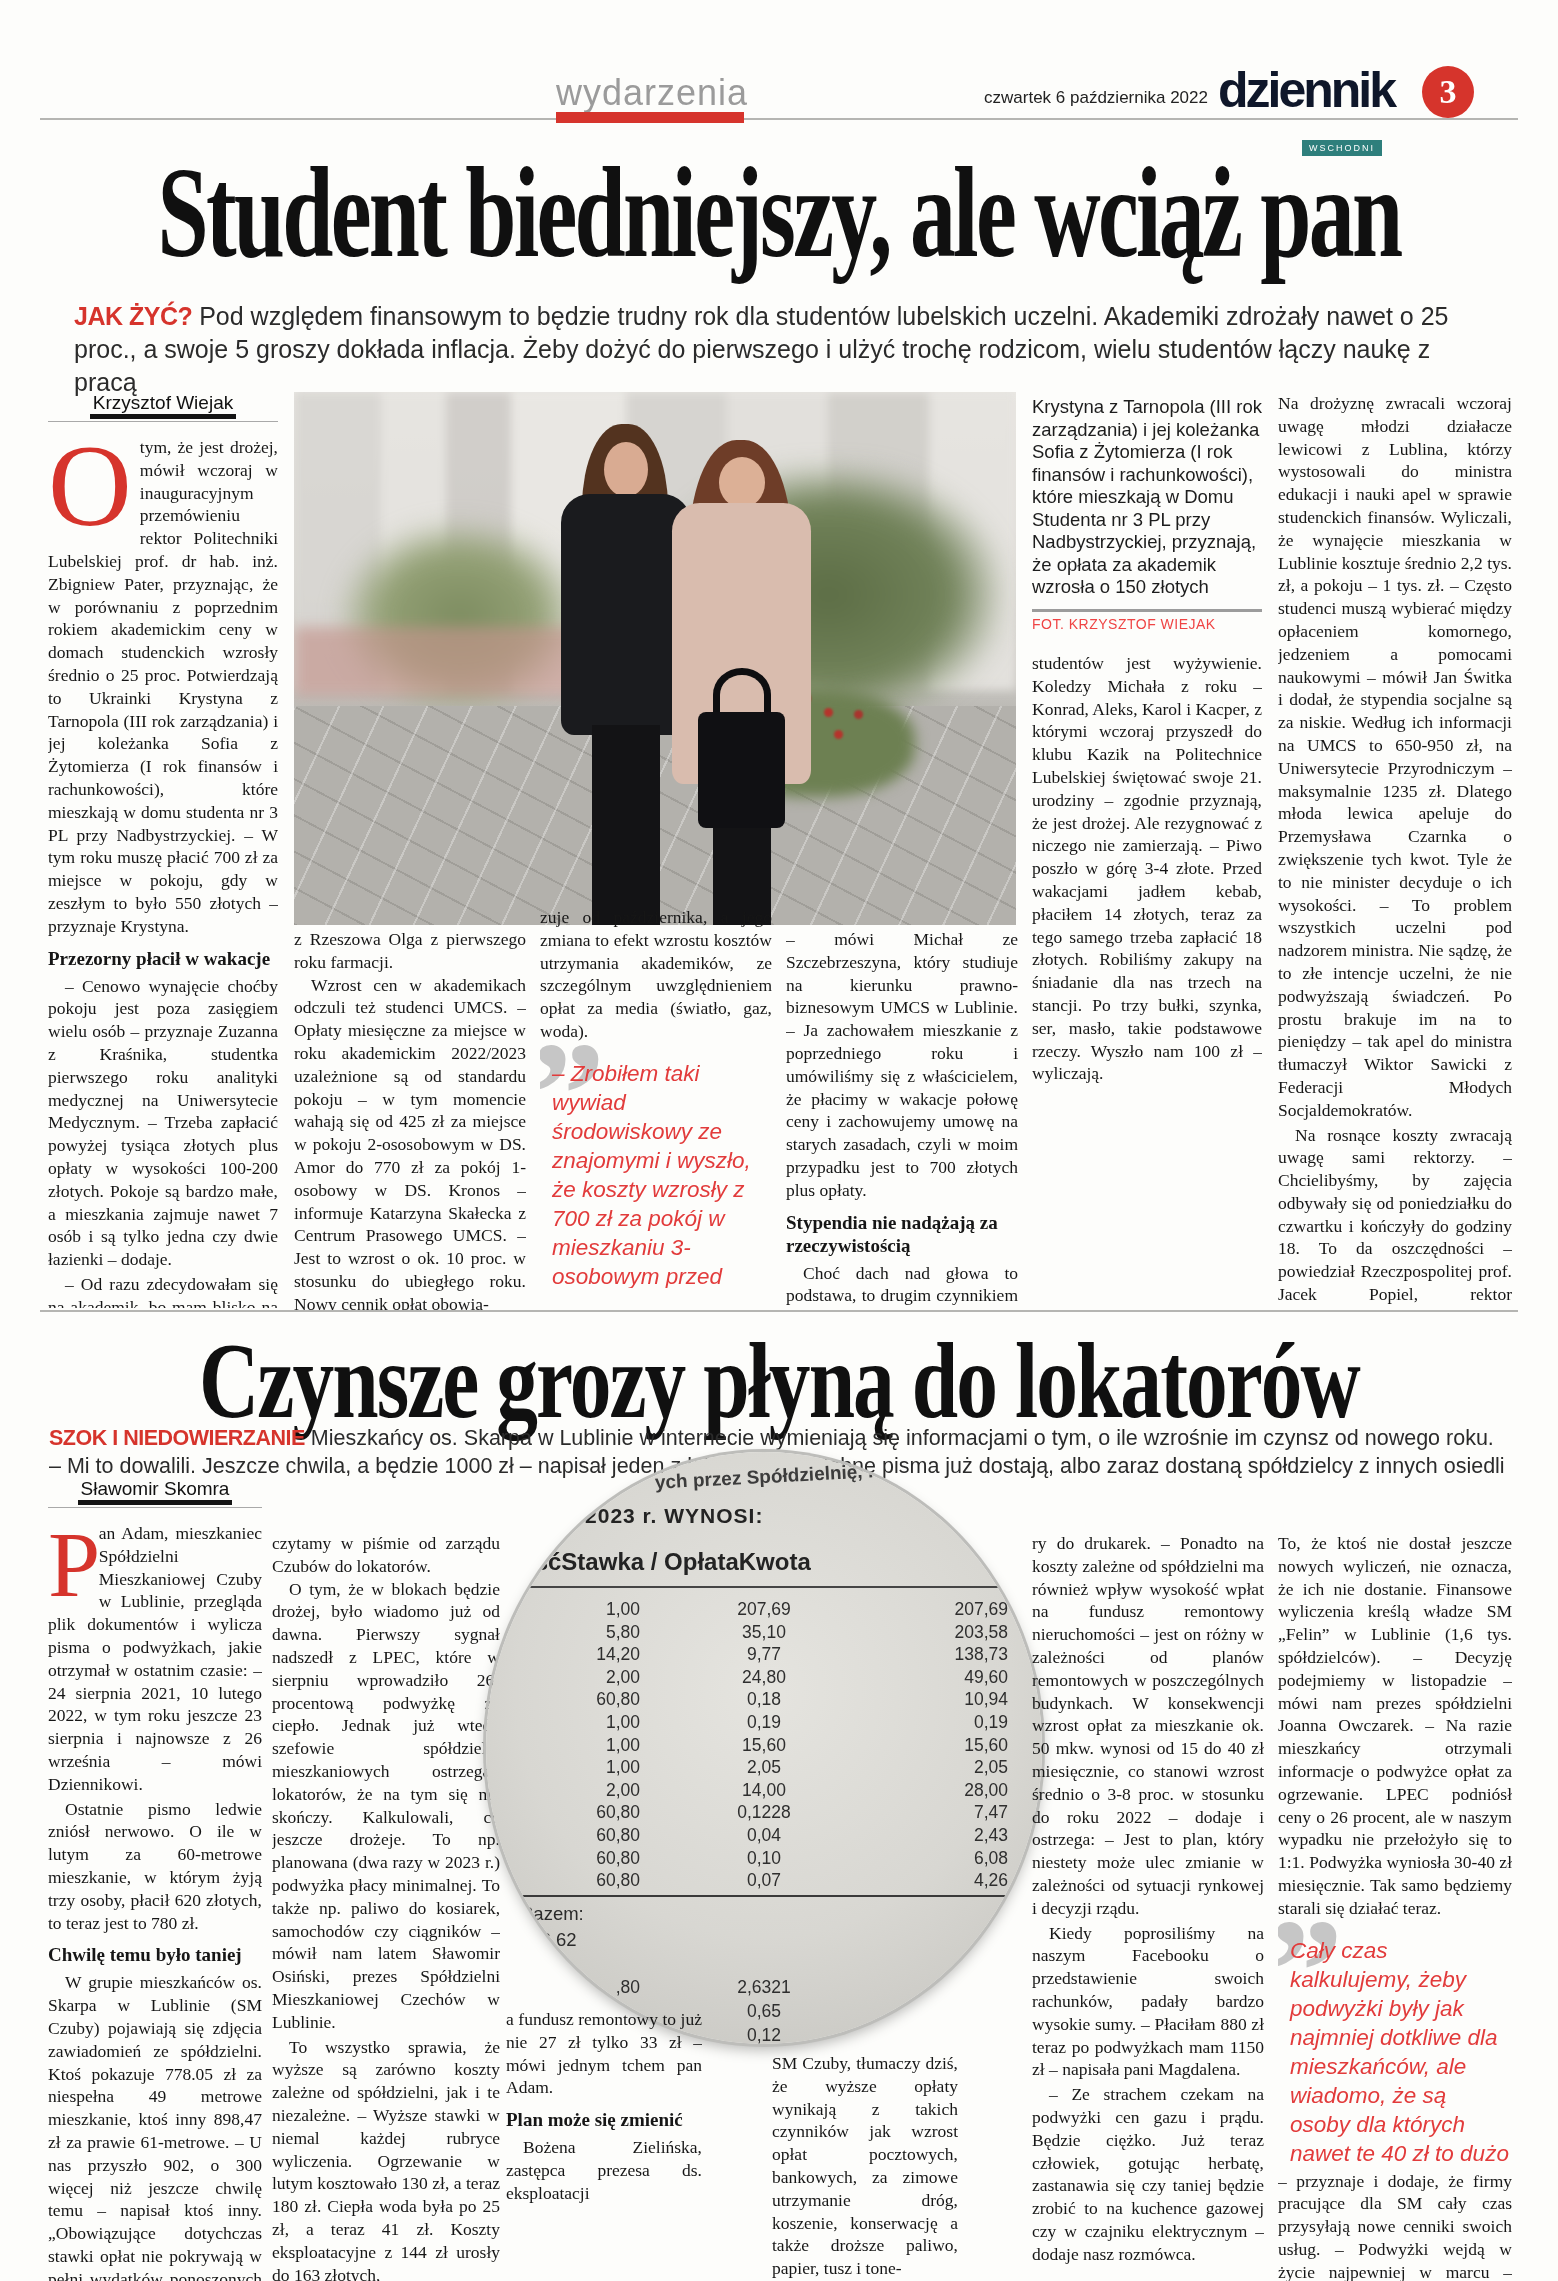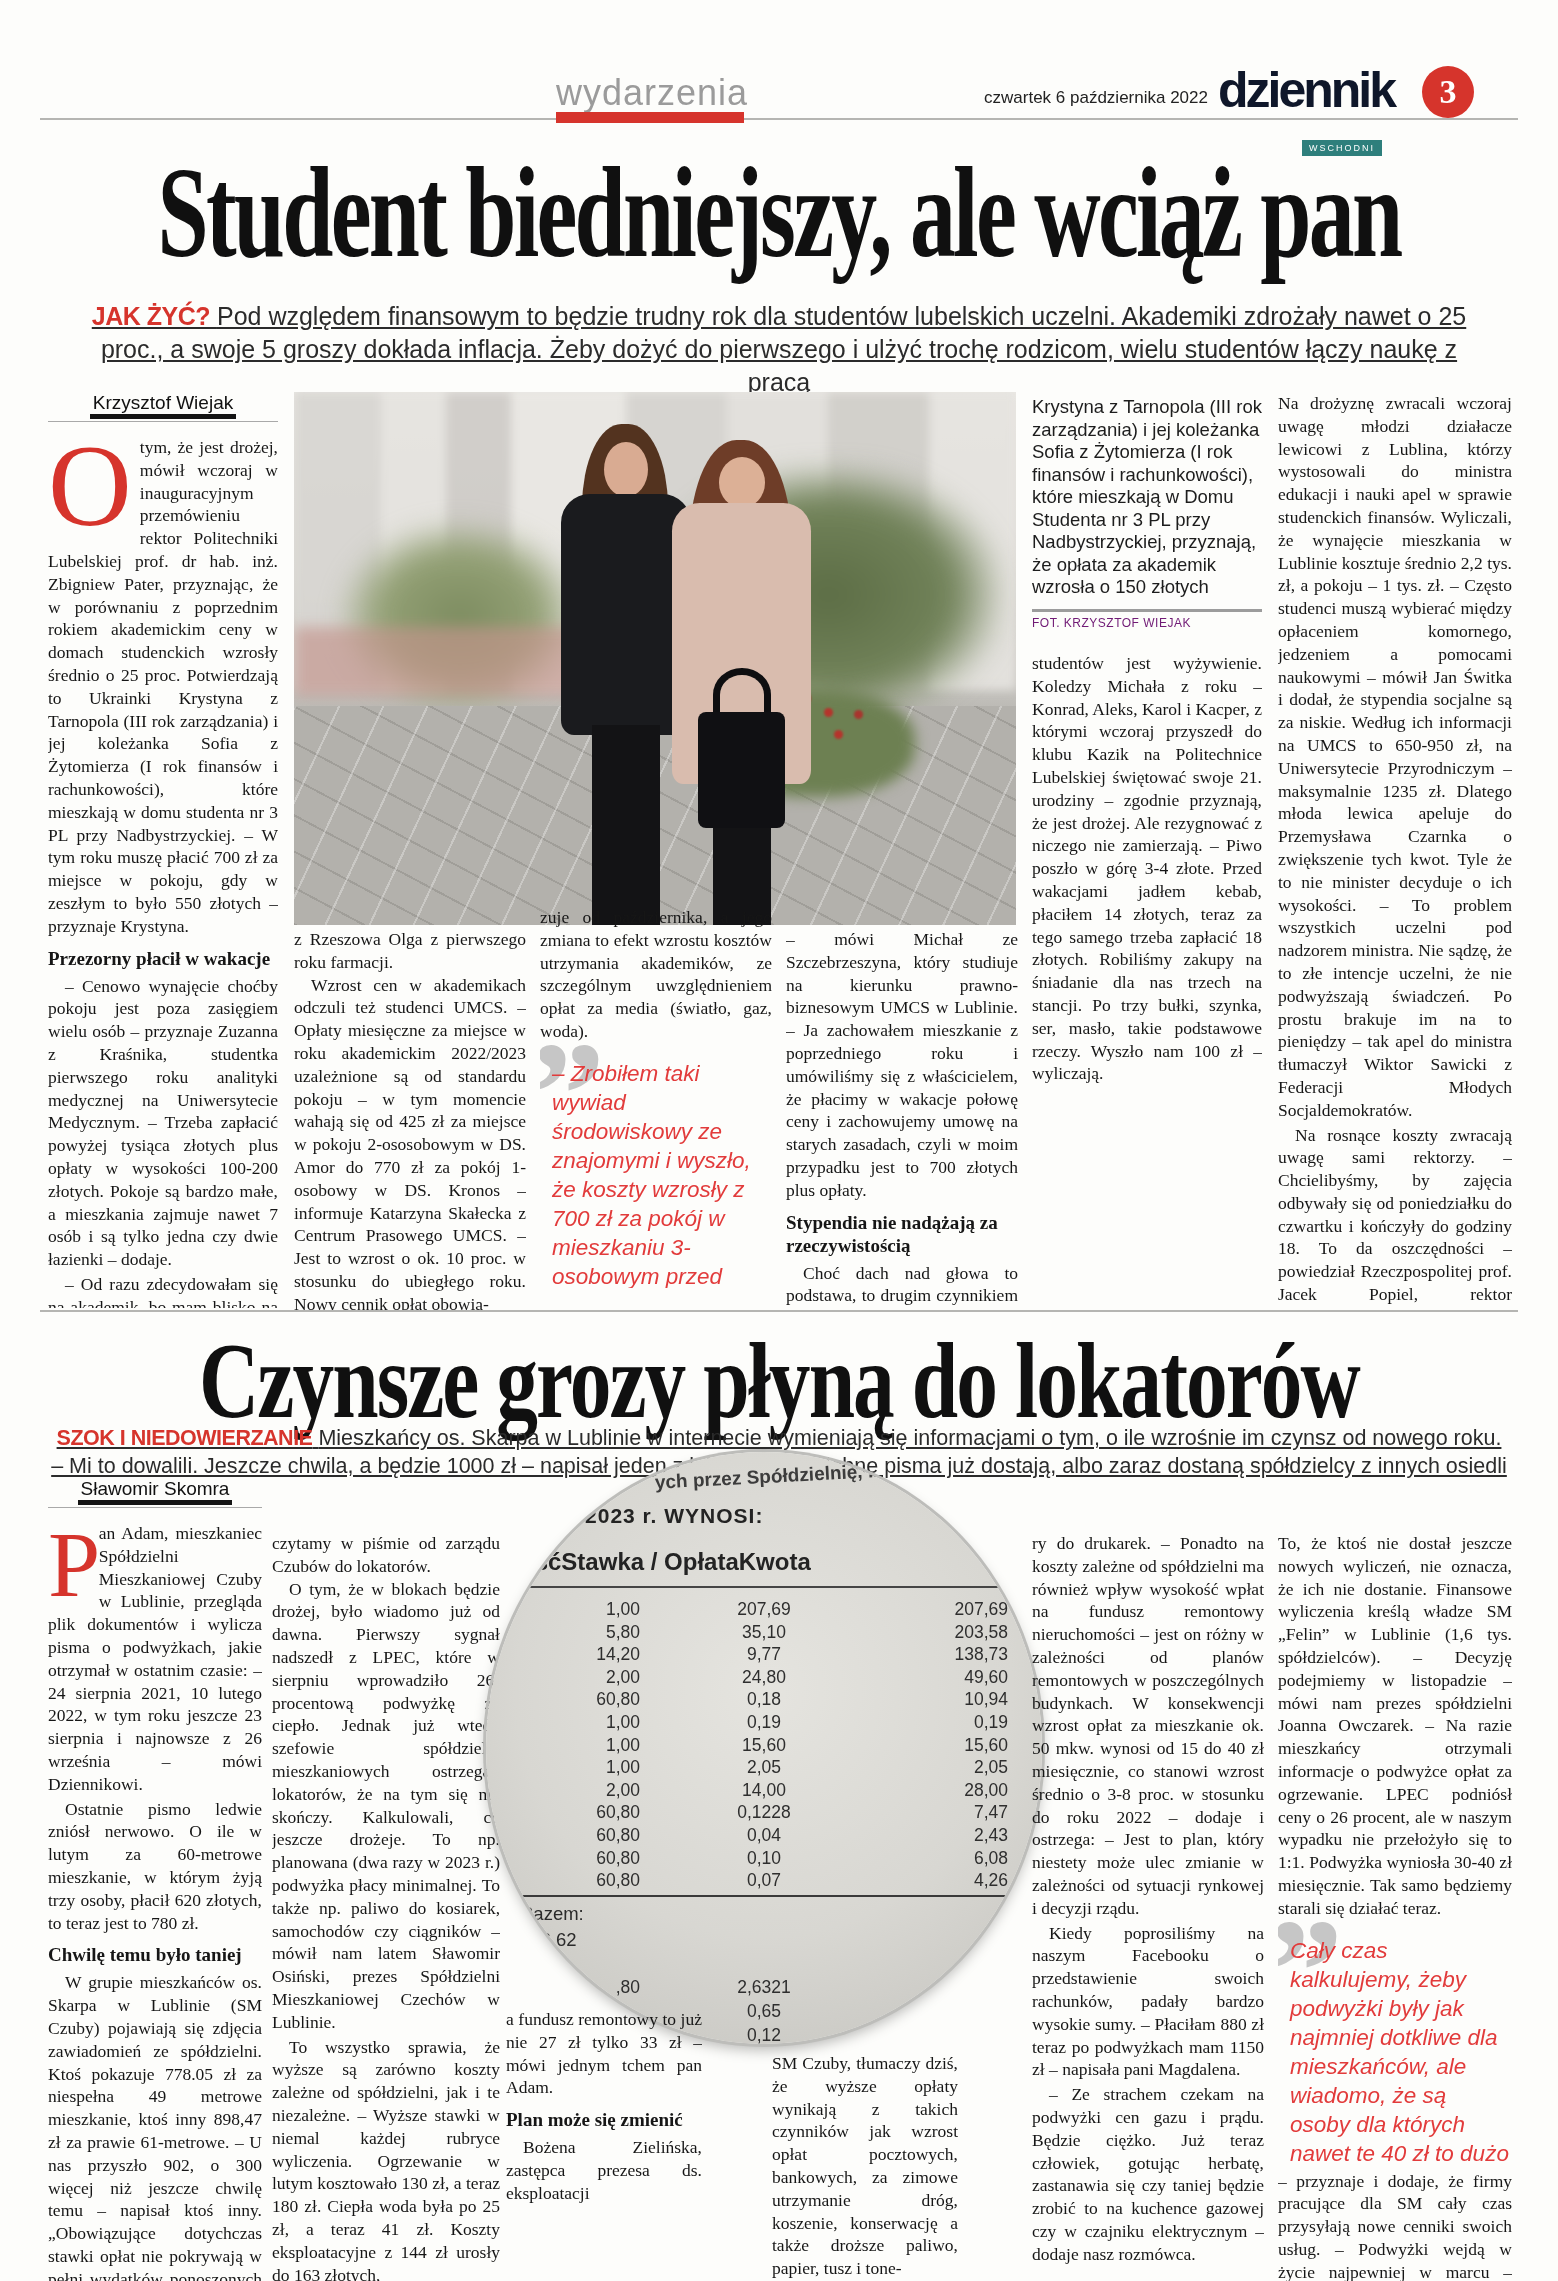--- a/index.html
+++ b/index.html
@@ -18,39 +18,39 @@
      font-weight:bold;font-size:50px;color:#0f172a;letter-spacing:-3px;line-height:52px;}
   .logo-sub{left:1302px;top:140px;width:80px;height:16px;background:#2e7f7c;color:#fff;
      font-family:"Liberation Sans",sans-serif;font-size:9px;letter-spacing:2px;text-align:center;line-height:16px;}
   .pagenum{left:1422px;top:66px;width:52px;height:52px;border-radius:50%;background:#d6342c;color:#fff;
      font-family:"Liberation Serif",serif;font-size:34px;font-weight:bold;text-align:center;line-height:52px;}
   
   .h1big{left:0;top:142px;width:1558px;text-align:center;font-weight:bold;color:#101010;
      font-size:100px;letter-spacing:-3px;white-space:nowrap;transform:scale(.92,1.3);transform-origin:center top;line-height:110px;}
   .h2big{left:0;top:1322px;width:1558px;text-align:center;font-weight:bold;color:#101010;
      font-size:86px;letter-spacing:-2px;white-space:nowrap;transform:scale(.97,1.25);transform-origin:center top;line-height:94px;}
-  .lead{font-family:"Liberation Sans",sans-serif;color:#2b2b2b;text-align:center;text-decoration:underline;}
+  .lead{font-family:"Liberation Sans",sans-serif;color:#2b2b2b;}
   .lead1{left:74px;top:300px;width:1410px;font-size:25px;line-height:33px;}
   .lead2{left:49px;top:1424px;width:1460px;font-size:21.5px;line-height:28px;}
   .lead-tag{color:#d6342c;font-weight:bold;letter-spacing:-0.5px;}
   
   .byline{text-align:center;font-family:"Liberation Sans",sans-serif;font-size:19px;color:#111;
      border-bottom:1px solid #a9a9a9;padding-bottom:7px;}
   .byline b{font-weight:normal;border-bottom:5px solid #141414;padding:0 3px 1px;}
   
   .col{overflow:hidden;font-size:17.5px;line-height:22.8px;text-align:justify;color:#161616;}
   .col p{margin:0;}
   .col p.ind{text-indent:17px;}
   .col p.sp{margin-top:2px;}
   .subhead{font-weight:bold;font-size:19px;line-height:23px;text-align:left;margin:9px 0 5px;}
   .dropcap{float:left;color:#d6342c;font-weight:normal;font-size:116px;line-height:92px;margin:4px 8px 0 0;}
   .dropcap.p2{font-size:94px;line-height:76px;}
   
   .caption{font-family:"Liberation Sans",sans-serif;font-size:18.5px;line-height:22.5px;color:#1d1d1d;text-align:left;}
-  .credit{font-family:"Liberation Sans",sans-serif;font-size:12px;color:#701a75;letter-spacing:.5px;
+  .credit{font-family:"Liberation Sans",sans-serif;font-size:14px;color:#ef4444;letter-spacing:.5px;
      border-top:3px solid #9c9c9c;padding-top:4px;margin-top:10px;}
   
   .pq{position:relative;font-family:"Liberation Sans",sans-serif;font-style:italic;font-size:22.5px;
      line-height:29px;color:#e23b3b;text-align:left;margin-top:16px;padding-left:12px;}
   .pq .mark{position:absolute;left:-10px;top:-40px;font-size:150px;line-height:150px;color:#c6c6c6;
      font-style:normal;font-weight:bold;font-family:"Liberation Serif",serif;z-index:0;}
   .pq .txt{position:relative;z-index:1;display:block;}
   .divider{left:40px;top:1310px;width:1478px;height:2px;background:#b5b5b2;}
   
   .photo{left:294px;top:392px;width:722px;height:533px;overflow:hidden;

